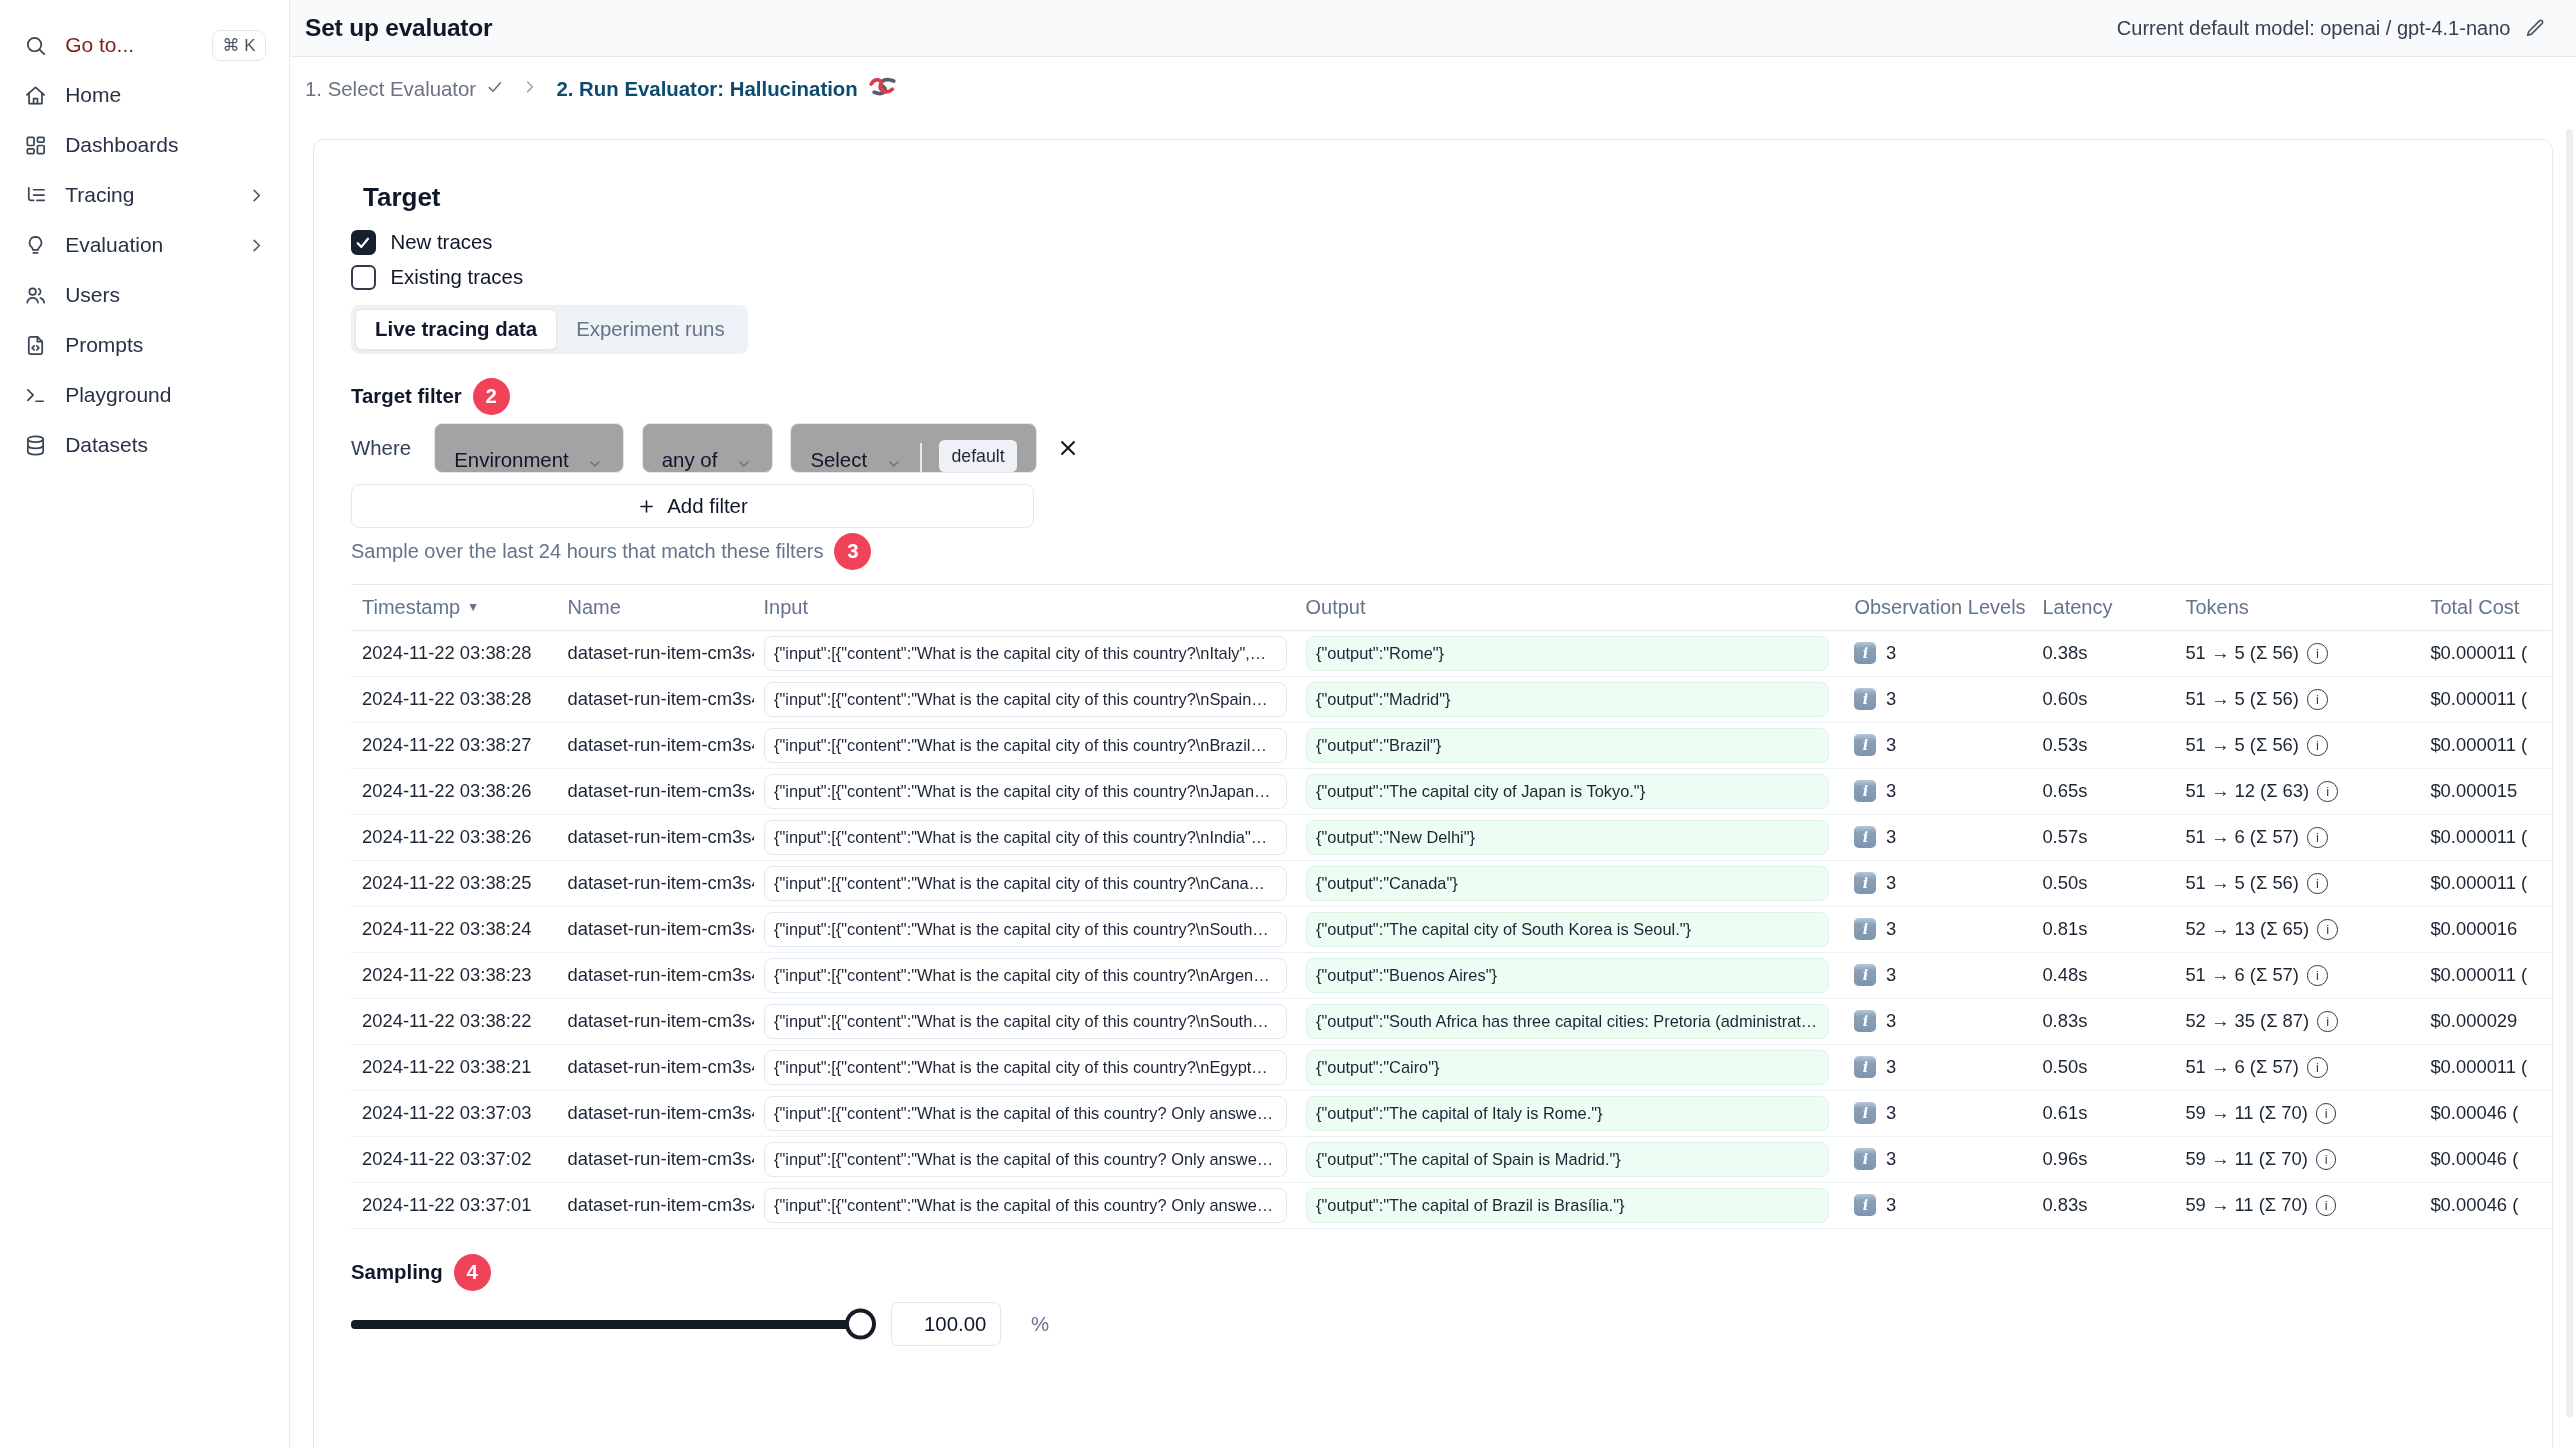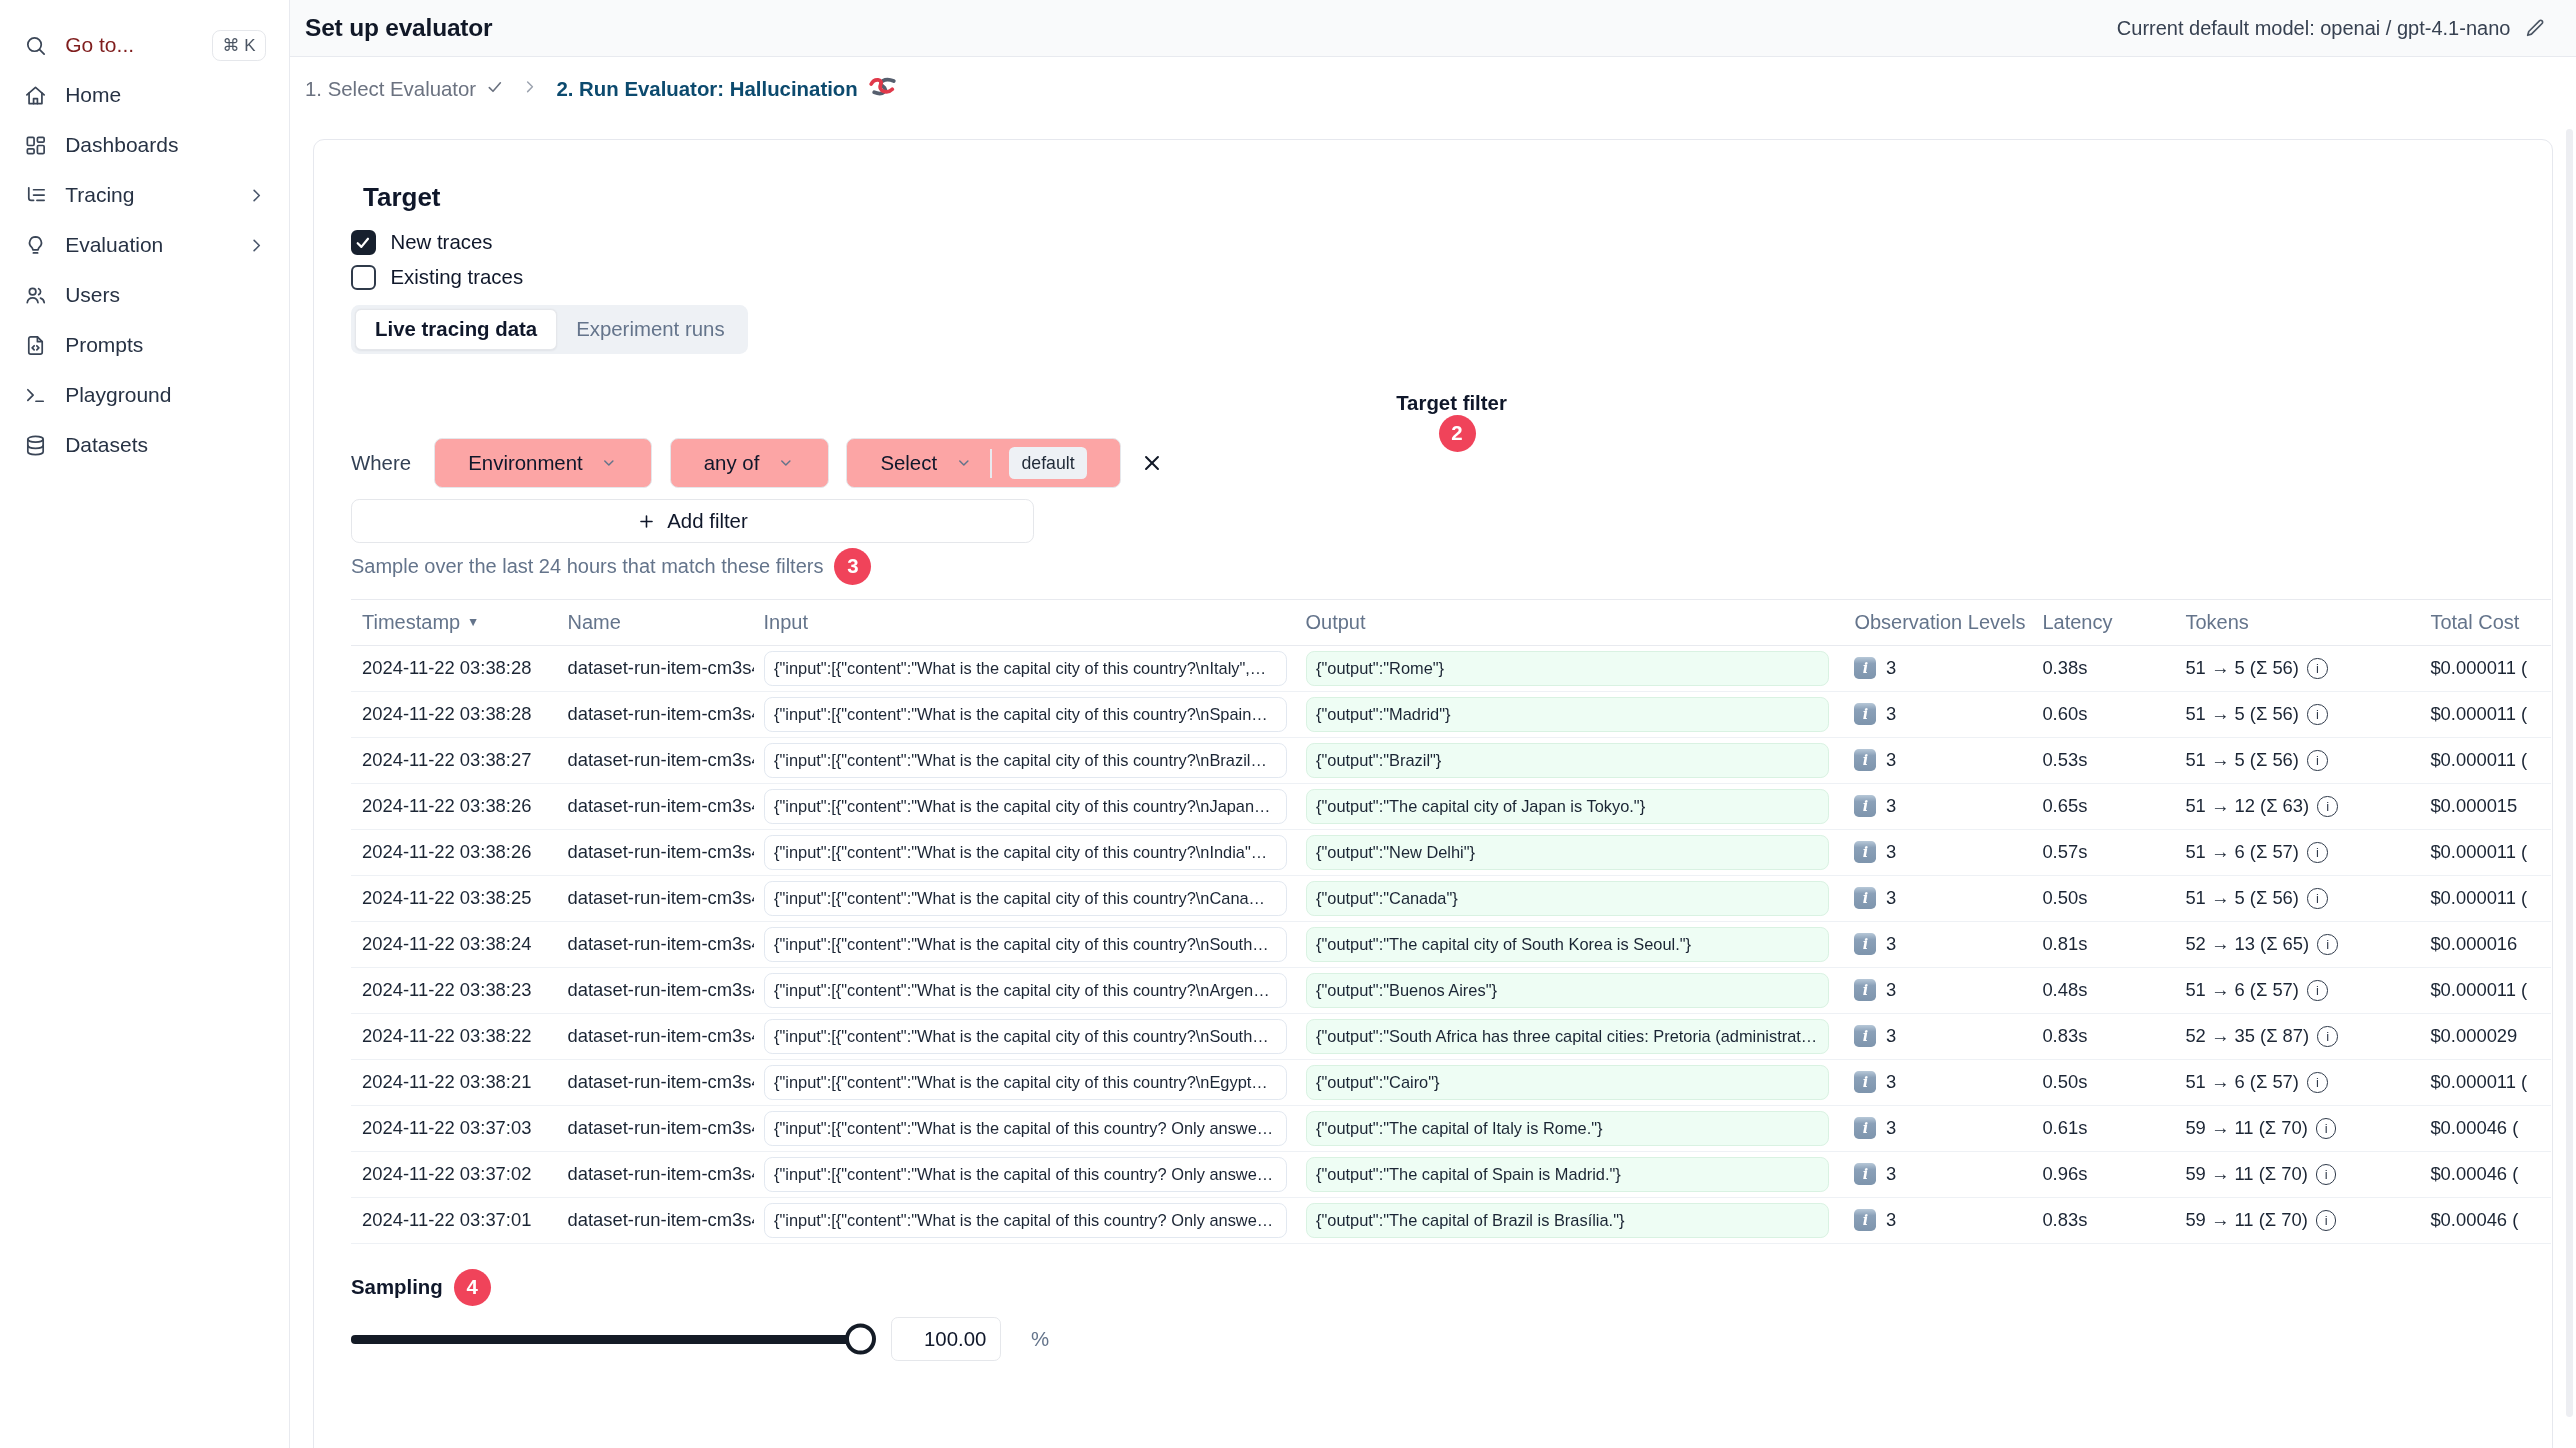--- a/index.html
+++ b/index.html
@@ -43,24 +43,24 @@
   .cb-row{display:flex;align-items:center;gap:15px;height:35px;font-size:20.4px;color:#0f172a;cursor:pointer;}
   .cb-row.first{margin-top:4.1px;}
   .checkbox{width:24.5px;height:24.5px;border:2px solid #2f3a4a;border-radius:6.1px;box-sizing:border-box;display:flex;align-items:center;justify-content:center;background:#fff;}
   .checkbox.checked{background:#17202e;border-color:#17202e;}
   .checkbox svg{width:17.7px;height:17.7px;display:none;}
   .checkbox.checked svg{display:block;}
   .target-data-label{margin-top:16.4px;font-size:20.4px;font-weight:700;color:#0f172a;}
   .segmented{margin-top:9.5px;display:inline-flex;align-items:center;background:#eef1f5;border-radius:8.2px;padding:4.1px;}
   .seg-tab{font-size:20.4px;padding:8.2px 19px;border-radius:6.1px;color:#64748b;cursor:pointer;white-space:nowrap;}
   .seg-tab.active{background:#fff;border:1.4px solid #e5e7eb;color:#0f172a;font-weight:700;box-shadow:0 0.7px 2px rgba(15,23,42,.06);}
-  .filter-label{margin-top:38px;flex-direction:column;}
+  .filter-label{margin-top:23px;}
   .filter-row{margin-top:8.2px;display:flex;align-items:center;gap:17.7px;font-size:20.4px;}
   .where-label{color:#334155;margin-right:5.5px;}
-  .select{display:flex;align-items:center;gap:17.7px;border:1.4px solid #e5e7eb;border-radius:8.2px;height:48px;padding:0 33px;color:#0f172a;cursor:pointer;background:#fca5a5;white-space:nowrap;}
+  .select{display:flex;align-items:flex-end;gap:17.7px;border:1.4px solid #e5e7eb;border-radius:8.2px;height:48px;padding:0 19px;color:#0f172a;cursor:pointer;background:#a3a3a3;white-space:nowrap;}
   .select svg{width:17.7px;height:17.7px;color:#64748b;}
   .sel-divider{width:1.4px;height:29px;background:#e8eaef;}
   .chip-default{background:#eef1f5;border-radius:5.5px;padding:5.5px 12.3px;font-size:17.7px;color:#1f2937;}
   .x-btn{display:flex;align-items:center;justify-content:center;cursor:pointer;color:#111827;margin-left:2.7px;}
   .x-btn svg{width:22px;height:22px;}
   .add-filter{margin-top:11px;width:683px;height:44px;border:1.4px solid #e5e7eb;border-radius:8.2px;display:flex;align-items:center;justify-content:center;gap:11px;font-size:20.4px;color:#0f172a;cursor:pointer;background:#fff;box-sizing:border-box;}
   .add-filter svg{width:19px;height:19px;}
 
   .preview-title{margin-top:20.4px;font-size:20.4px;font-weight:700;color:#0f172a;}
   .preview-sub{margin-top:4.1px;display:flex;align-items:center;font-size:20px;color:#64748b;height:38px;}

